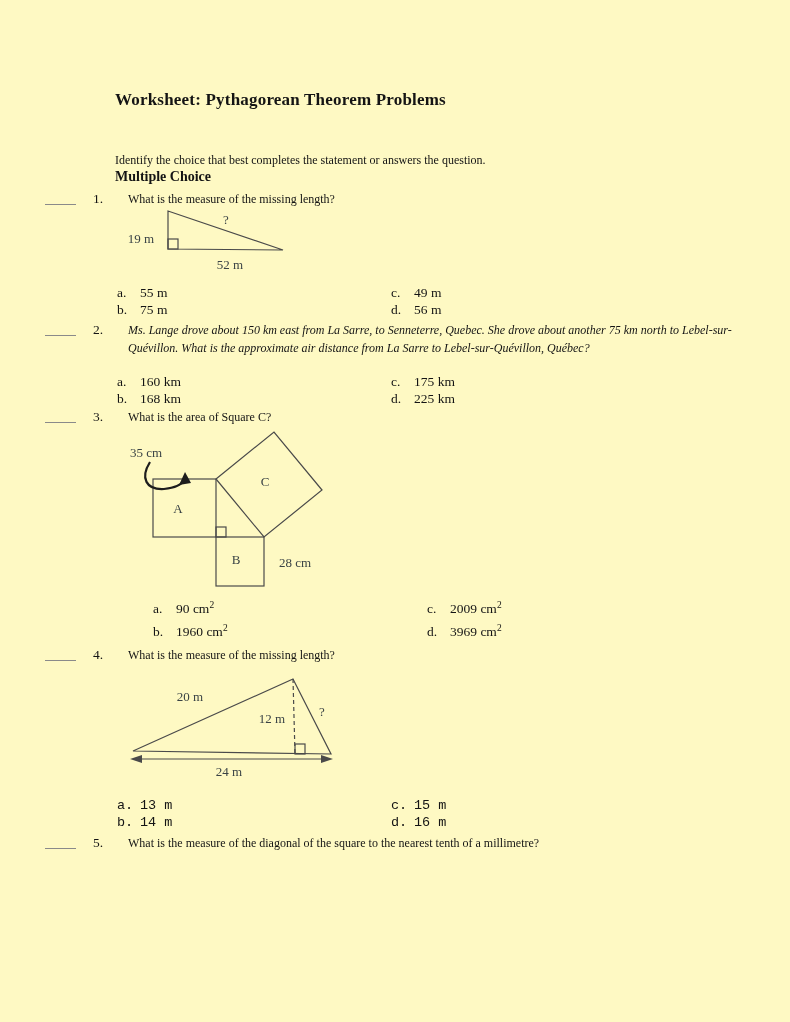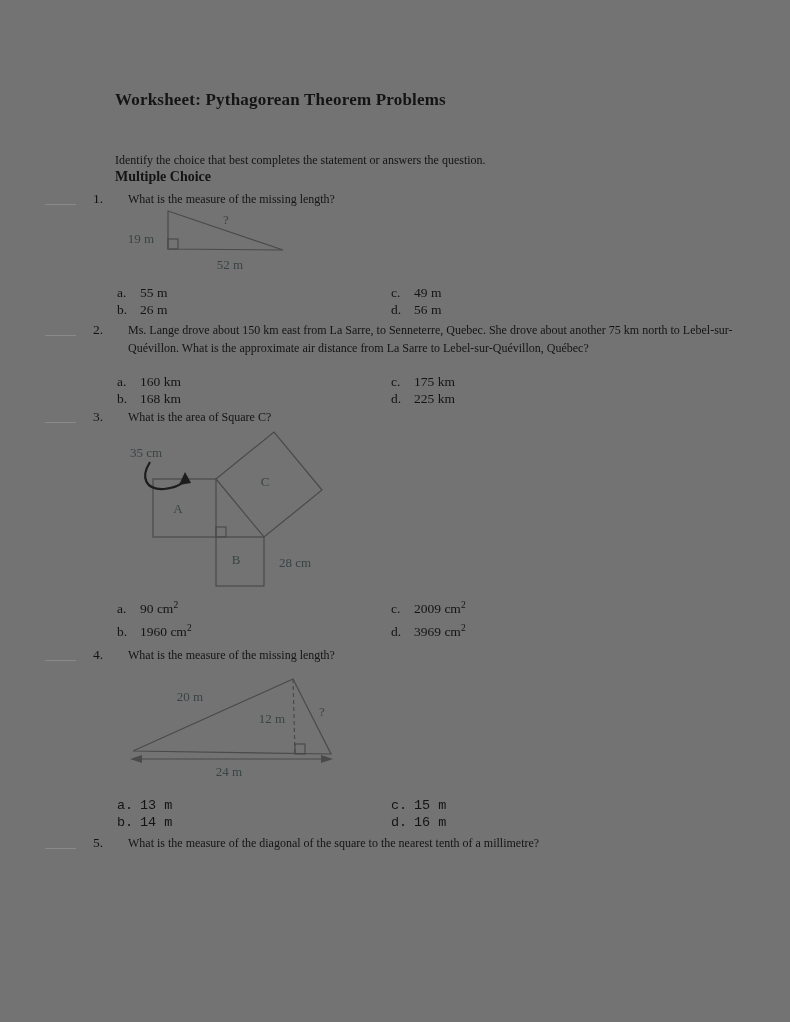--- a/index.html
+++ b/index.html
@@ -1,28 +1,28 @@
 <!DOCTYPE html>
 <html><head>
 <meta charset="utf-8">
 <style>
   html,body { margin:0; padding:0; background:#ffffff; }
   .page {
-    position:relative; width:790px; height:1022px; background:#737373;
+    position:relative; width:790px; height:1022px; background:#fef9c3;
     font-family:"Liberation Serif", serif; color:#141414; overflow:hidden;
   }
   .title { position:absolute; left:115px; top:90px; font-size:17px; font-weight:bold; margin:0; letter-spacing:0.2px; }
   .section-heading { position:absolute; left:115px; top:137px; font-size:14px; font-weight:bold;margin-top:32px; }
   .instructions { position:absolute; left:115px; top:153px; font-size:12px; }
   .answer-blank { position:absolute; left:45px; width:31px; height:0; border-bottom:1.6px solid #8a8a8a; }
   .q-number { position:absolute; left:80px; width:23px; text-align:right; font-size:13.5px; }
   .q-text { position:absolute; left:128px; font-size:12px; line-height:17.5px; }
   .choices { position:absolute; left:117px; display:grid; grid-template-columns:274px auto; }
   .choice { font-size:13.5px; line-height:17px; white-space:nowrap; }
-  .choices.tall .choice { line-height:23px; }
+  .choices.tall .choice { line-height:23px;margin-left:36px; }
   .choice .letter { display:inline-block; width:23px; }
   .choice sup { font-size:9.5px; line-height:0; }
   svg text { font-family:"Liberation Serif", serif; font-size:13px; fill:#3a4345; }
   svg .ink { stroke:#4a4a4a; stroke-width:1.2; fill:none; }
   svg .fill-ink { fill:#4a4a4a; stroke:none; }
   svg .hand { stroke:#1d1d1d; stroke-width:2.2; fill:none; }
   svg .hand-head { fill:#1d1d1d; stroke:none; }
 </style>
 </head>
 <body>
@@ -41,27 +41,27 @@
     <polygon class="ink" points="48,6 48,44 163,45"></polygon>
     <rect class="ink" x="48" y="34" width="10" height="10"></rect>
     <text x="21" y="38" text-anchor="middle">19 m</text>
     <text x="110" y="64" text-anchor="middle">52 m</text>
     <text x="106" y="19" text-anchor="middle">?</text>
   </svg>
 
   <div class="choices" style="top:284px;">
     <div class="choice"><span class="letter">a.</span><span>55 m</span></div>
     <div class="choice"><span class="letter">c.</span><span>49 m</span></div>
-    <div class="choice"><span class="letter">b.</span><span>26 m</span></div>
+    <div class="choice"><span class="letter">b.</span><span>75 m</span></div>
     <div class="choice"><span class="letter">d.</span><span>56 m</span></div>
   </div>
 
   <div class="answer-blank" style="top:335px;"></div>
   <div class="q-number" style="top:322px;">2.</div>
-  <div class="q-text" style="top:322px; width:648px;">Ms. Lange drove about 150 km east from La Sarre, to Senneterre, Quebec. She drove about another 75 km north to Lebel-sur-Quévillon. What is the approximate air distance from La Sarre to Lebel-sur-Quévillon, Québec?</div>
+  <div class="q-text" style="top:322px; width:648px;font-style:italic;">Ms. Lange drove about 150 km east from La Sarre, to Senneterre, Quebec. She drove about another 75 km north to Lebel-sur-Quévillon. What is the approximate air distance from La Sarre to Lebel-sur-Quévillon, Québec?</div>
 
   <div class="choices" style="top:373px;">
     <div class="choice"><span class="letter">a.</span><span>160 km</span></div>
     <div class="choice"><span class="letter">c.</span><span>175 km</span></div>
     <div class="choice"><span class="letter">b.</span><span>168 km</span></div>
     <div class="choice"><span class="letter">d.</span><span>225 km</span></div>
   </div>
 
   <div class="answer-blank" style="top:422px;"></div>
   <div class="q-number" style="top:409px;">3.</div>

